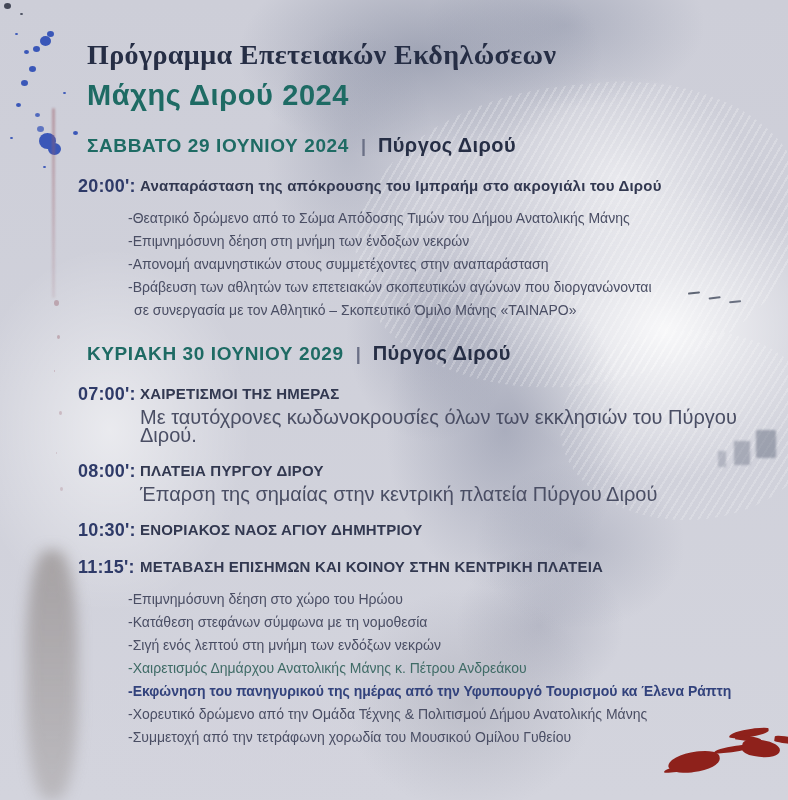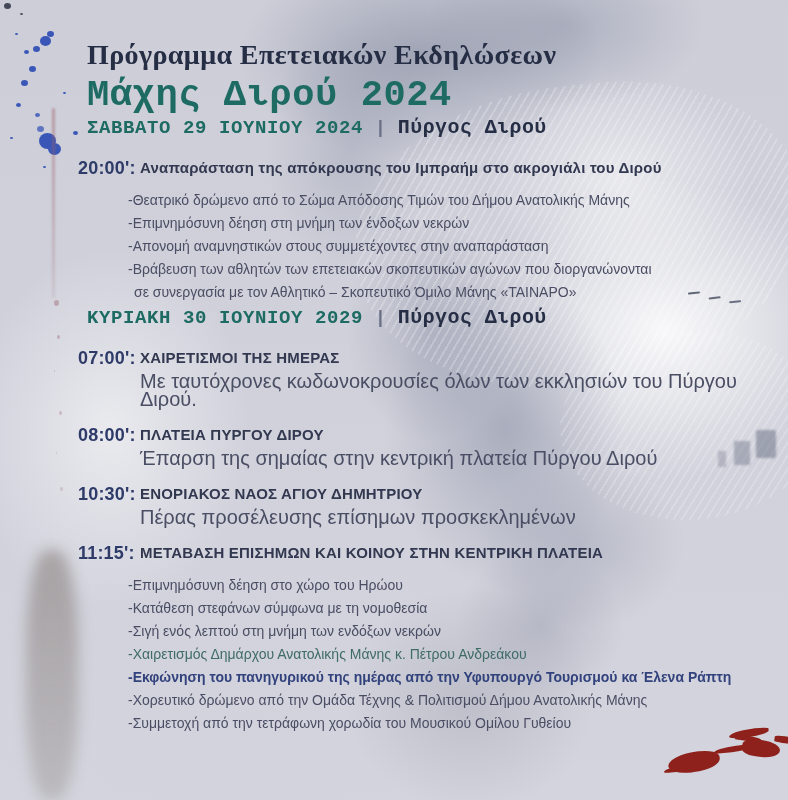--- a/index.html
+++ b/index.html
@@ -104,26 +104,26 @@
     box-shadow:-24px 9px 0 -2px rgba(114,120,138,.45), -44px 15px 0 -6px rgba(124,130,146,.38);
   }
   
   .content{ position:absolute; left:78px; top:38px; width:672px; }
   .hdr{ margin-left:9px; }
   .title-line1{
     margin:0; font-family:"Liberation Serif","DejaVu Serif",serif;
     font-size:28px; font-weight:700; color:var(--navy-title); letter-spacing:.4px; line-height:34px;
   }
   .title-line2{
-    margin:6px 0 0; font-family:Liberation Mono, monospace;
-    font-size:37px; font-weight:700; color:var(--teal); letter-spacing:.6px; line-height:34px;
+    margin:6px 0 0; font-family:Liberation Sans, sans-serif;
+    font-size:29px; font-weight:700; color:var(--teal); letter-spacing:.6px; line-height:34px;
   }
   .day{ margin-top:0; }
   .day-header{
-    margin:3px 0 0 9px; font-family:Liberation Mono, monospace; line-height:26px;
+    margin:20px 0 0 9px; font-family:Liberation Sans, sans-serif; line-height:26px;
   }
   .day-date{ font-size:19px; font-weight:700; color:var(--teal); letter-spacing:.6px; }
   .day-sep{ color:#6b7086; margin:0 12px; font-size:18px; }
   .day-loc{ font-size:20px; font-weight:700; color:var(--navy-title); letter-spacing:.4px; }
   .event{ margin-top:17px; }
   .event-head{ display:flex; line-height:20px; }
   .event-time{
     flex:0 0 62px; font-weight:700; font-size:18px; color:var(--time-blue); letter-spacing:.2px;
   }
   .event-title{ font-weight:700; font-size:15px; color:var(--event-navy); letter-spacing:.2px; }
@@ -205,21 +205,20 @@
       </div>
       <div class="event-sub">Έπαρση της σημαίας στην κεντρική πλατεία Πύργου Διρού</div>
 
     </div>
 
     <div class="event">
       <div class="event-head">
         <span class="event-time">10:30':</span>
         <span class="event-title">ΕΝΟΡΙΑΚΟΣ ΝΑΟΣ ΑΓΙΟΥ ΔΗΜΗΤΡΙΟΥ</span>
       </div>
-      <div class="event-sub">Πέρας προσέλευσης επίσημων προσκεκλημένων</div>
 
     </div>
 
 
     <div class="event">
       <div class="event-head">
         <span class="event-time">11:15':</span>
         <span class="event-title">ΜΕΤΑΒΑΣΗ ΕΠΙΣΗΜΩΝ ΚΑΙ ΚΟΙΝΟΥ ΣΤΗΝ ΚΕΝΤΡΙΚΗ ΠΛΑΤΕΙΑ</span>
       </div>
 

